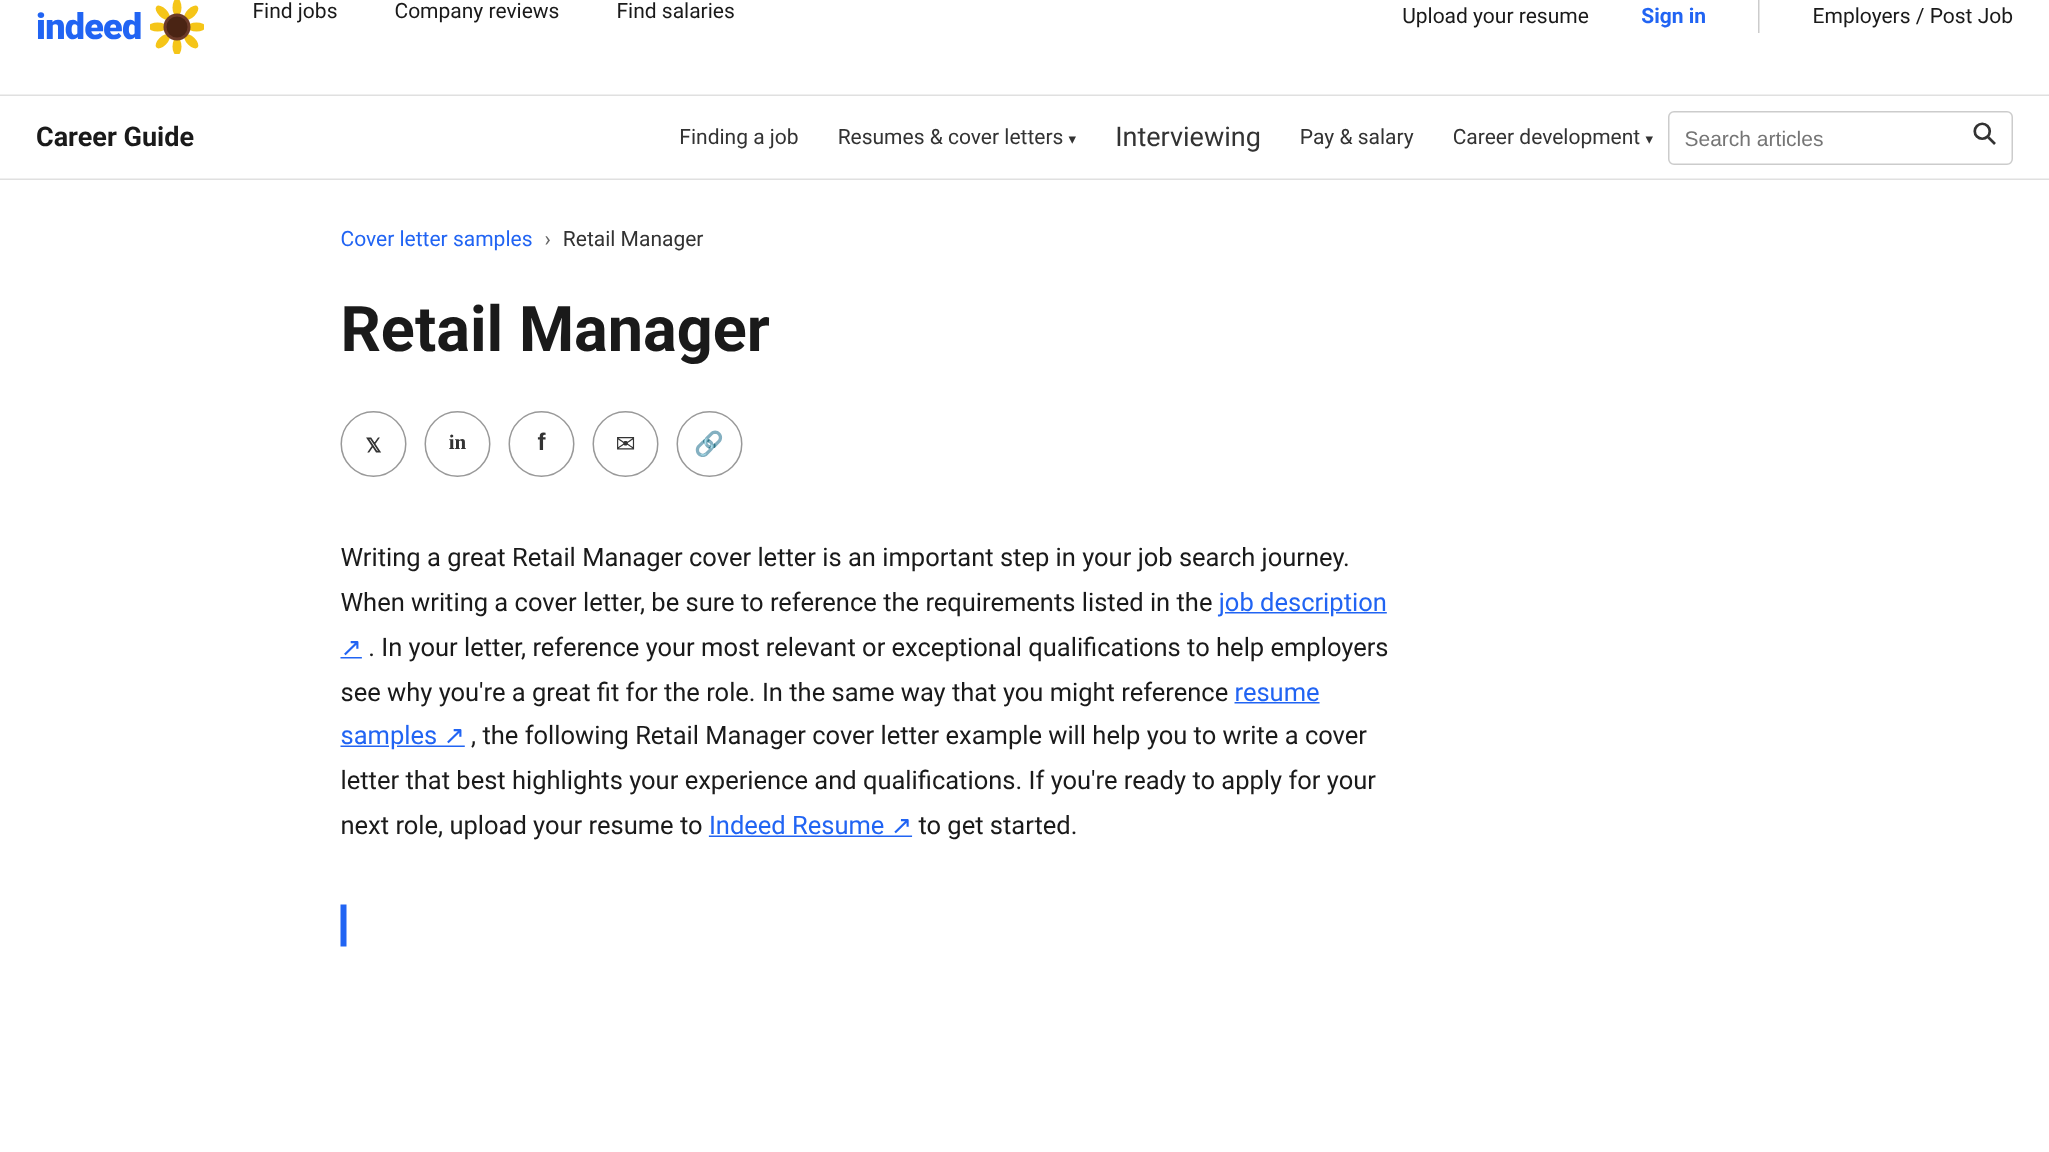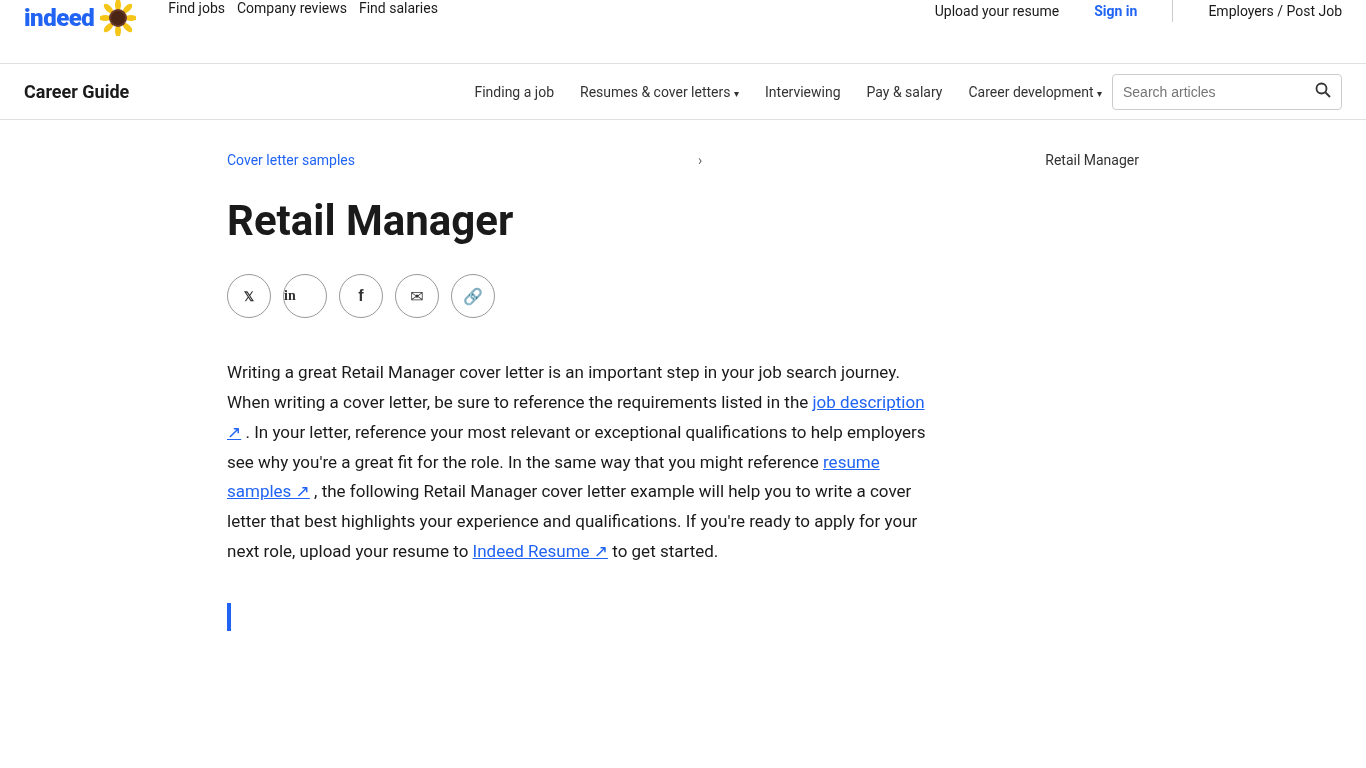--- a/index.html
+++ b/index.html
@@ -26,71 +26,71 @@
         <ellipse cx="27.5" cy="27.5" rx="3" ry="6" transform="rotate(-45 27.5 27.5)"></ellipse>
         <ellipse cx="27.5" cy="8.5" rx="3" ry="6" transform="rotate(45 27.5 8.5)"></ellipse>
         <ellipse cx="8.5" cy="27.5" rx="3" ry="6" transform="rotate(45 8.5 27.5)"></ellipse>
       </g>
 
       <circle cx="18" cy="18" r="9" fill="#6b3a2a"></circle>
       <circle cx="18" cy="18" r="7" fill="#4a2414"></circle>
     </svg>
   </div>
 
-  <div style="display:flex;align-items:center;gap:12px;flex:1;">
+  <div style="display:flex;align-items:center;gap:38px;flex:1;">
     <a href="#" style="text-decoration:none;color:#1a1a1a;font-size:14px;">Find jobs</a>
     <a href="#" style="text-decoration:none;color:#1a1a1a;font-size:14px;">Company reviews</a>
     <a href="#" style="text-decoration:none;color:#1a1a1a;font-size:14px;">Find salaries</a>
   </div>
 
   <div style="display:flex;align-items:center;gap:35px;">
     <a href="#" style="text-decoration:none;color:#1a1a1a;font-size:14px;">Upload your resume</a>
     <a href="#" style="text-decoration:none;color:#2164f3;font-size:14px;font-weight:700;">Sign in</a>
     <div style="width:1px;height:22px;background:#ccc;"></div>
     <a href="#" style="text-decoration:none;color:#1a1a1a;font-size:14px;">Employers / Post Job</a>
   </div>
 </nav>
 
 <nav style="display:flex;align-items:center;padding:0 24px;height:56px;border-bottom:1px solid #e0e0e0;background:#fff;">
   <span style="font-size:18px;font-weight:700;color:#1a1a1a;margin-right:37px;white-space:nowrap;">Career Guide</span>
 
   <div style="display:flex;align-items:center;gap:6px;flex:1;justify-content:flex-end;">
     <a href="#" style="text-decoration:none;color:#333;font-size:14px;padding:6px 10px;white-space:nowrap;">Finding a job</a>
     <a href="#" style="text-decoration:none;color:#333;font-size:14px;padding:6px 10px;white-space:nowrap;">Resumes &amp; cover letters <span style="font-size:10px;">▾</span></a>
-    <a href="#" style="text-decoration:none;color:#333;font-size:14px;padding:6px 10px;white-space:nowrap;">Interviewing</a>
+    <a href="#" style="text-decoration:none;color:#333;font-size:18px;padding:6px 10px;white-space:nowrap;">Interviewing</a>
     <a href="#" style="text-decoration:none;color:#333;font-size:14px;padding:6px 10px;white-space:nowrap;">Pay &amp; salary</a>
     <a href="#" style="text-decoration:none;color:#333;font-size:14px;padding:6px 10px;white-space:nowrap;">Career development <span style="font-size:10px;">▾</span></a>
   </div>
 
   <div style="display:flex;align-items:center;border:1px solid #ccc;border-radius:4px;padding:0 10px;height:36px;width:230px;background:#fff;">
     <input type="text" style="border: none; outline: none; font-size: 14px; color: rgb(102, 102, 102); width: 100%; background: transparent;" placeholder="Search articles">
     <button style="background:none;border:none;cursor:pointer;color:#333;font-size:16px;padding:0 0 0 6px;">
       <svg width="16" height="16" viewBox="0 0 16 16" fill="none" stroke="#333" stroke-width="1.8">
         <circle cx="6.5" cy="6.5" r="5"></circle>
         <line x1="10.5" y1="10.5" x2="15" y2="15"></line>
       </svg>
     </button>
   </div>
 </nav>
 
 <main style="max-width:960px;margin:0 auto;padding:32px 24px 60px 24px;">
 
-  <nav style="display:flex;align-items:center;gap:8px;margin-bottom:28px;font-size:14px;justify-content:space-between;">
+  <nav style="display:flex;align-items:center;gap:8px;margin-bottom:28px;font-size:14px;">
     <a href="#" style="color:#2164f3;text-decoration:none;">Cover letter samples</a>
     <span style="color:#666;font-size:14px;">›</span>
     <span style="color:#333;">Retail Manager</span>
   </nav>
 
   <h1 style="font-size:42px;font-weight:700;color:#1a1a1a;margin-bottom:28px;line-height:1.2;">Retail Manager</h1>
 
   <div style="display:flex;align-items:center;gap:12px;margin-bottom:40px;">
     <button style="width:44px;height:44px;border-radius:50%;border:1.5px solid #999;background:#fff;display:flex;align-items:center;justify-content:center;cursor:pointer;color:#333;font-size:15px;font-weight:700;">
       <span style="font-size:13px;font-weight:900;">𝕏</span>
     </button>
-    <button style="width:44px;height:44px;border-radius:50%;border:1.5px solid #999;background:#fff;display:flex;align-items:center;justify-content:flex-start;cursor:pointer;color:#333;font-size:14px;font-weight:700;font-family:serif;">
+    <button style="width:44px;height:44px;border-radius:50%;border:1.5px solid #999;background:#fff;display:flex;align-items:center;justify-content:center;cursor:pointer;color:#333;font-size:14px;font-weight:700;font-family:serif;">
       <span>in</span>
     </button>
     <button style="width:44px;height:44px;border-radius:50%;border:1.5px solid #999;background:#fff;display:flex;align-items:center;justify-content:center;cursor:pointer;color:#333;font-size:16px;font-weight:700;">
       <span>f</span>
     </button>
     <button style="width:44px;height:44px;border-radius:50%;border:1.5px solid #999;background:#fff;display:flex;align-items:center;justify-content:center;cursor:pointer;color:#333;font-size:16px;">
       <span>✉</span>
     </button>
     <button style="width:44px;height:44px;border-radius:50%;border:1.5px solid #999;background:#fff;display:flex;align-items:center;justify-content:center;cursor:pointer;color:#333;font-size:16px;">
       <span>🔗</span>

